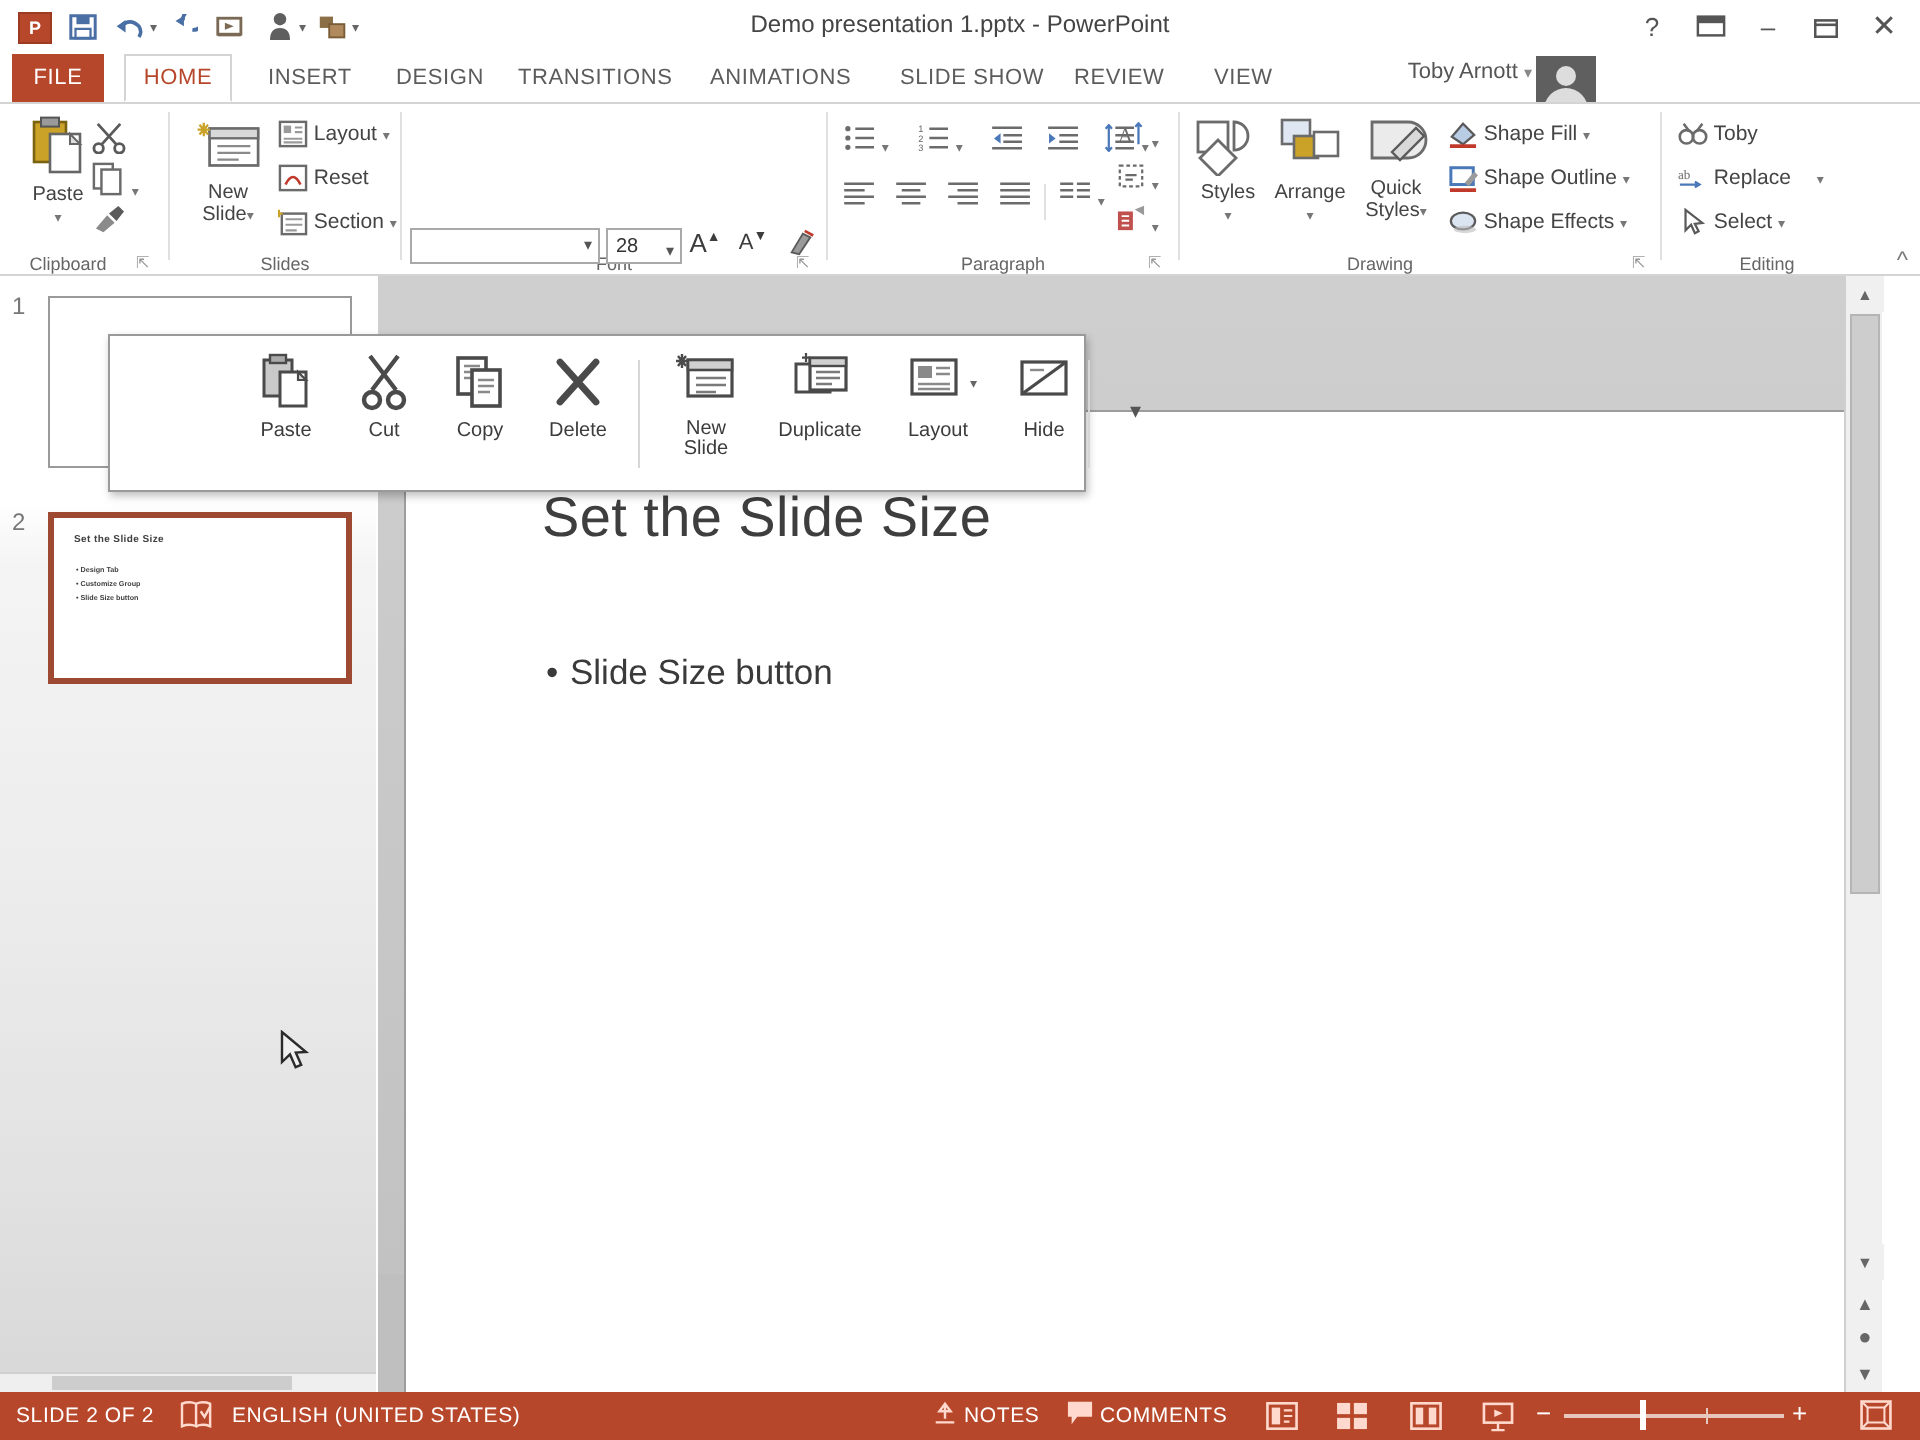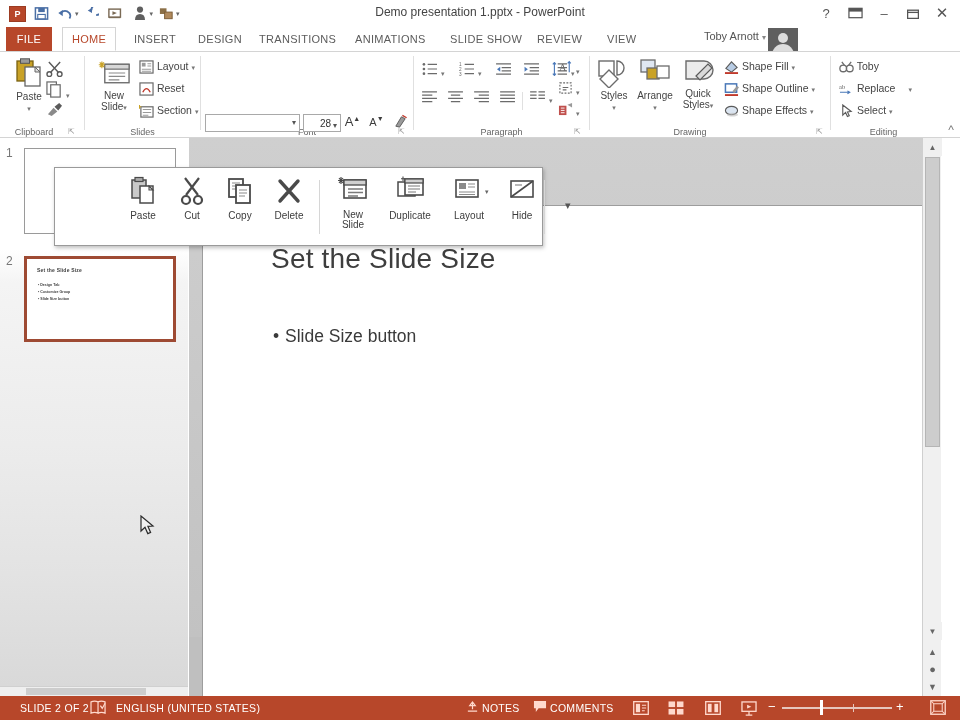--- a/index.html
+++ b/index.html
@@ -54,21 +54,21 @@
   .sm { position:absolute; font-size:10.5px; color:#444; white-space:nowrap; }
   .ic { display:inline-block; vertical-align:middle; }
   .car { font-size:7px; color:#777; }
 
   
   .fontname { position:absolute; left:205px; top:62px; width:95px; height:18px;
               border:1px solid #a9a9a9; background:#fff; }
   .fontname .cv { position:absolute; right:3px; top:3px; font-size:8px; color:#555; }
   .fontsize { position:absolute; left:303px; top:62px; width:38px; height:18px;
               border:1px solid #a9a9a9; background:#fff; font-size:10px; color:#333;
-              line-height:17px; padding-left:16px;}
+              line-height:17px; padding-left:4px;}
   .fontsize .cv { position:absolute; right:3px; top:2px; font-size:8px; color:#555; }
   .fbtn { position:absolute; font-size:12px; color:#3c3c3c; width:17px; text-align:center; }
 
   
   .workspace { position:absolute; left:0; top:138px; width:960px; height:558px; background:#fff; }
   .thumbpane { position:absolute; left:0; top:0; width:188px; height:558px; background:#fff;
                border-right:1px solid #bdbdbd; }
   .thumbpane-bg { position:absolute; left:0; top:0; width:188px; height:558px;
                background:linear-gradient(180deg,#fff 0 20%,#f4f4f4 26%,#ececec 55%,#e3e3e3 78%,#d8d8d8 100%); }
   .thumb { position:absolute; background:#fff; }
@@ -667,21 +667,21 @@
     <div style="position:absolute;left:510px;top:31px;font-size:11px;color:#555;">▾</div>
   </div>
 
   <div class="cursor">
     <svg width="16" height="22" viewBox="0 0 16 22">
       <path d="M1 1 L1 16 L5 12.2 L7.8 18.6 L10.6 17.4 L7.9 11.3 L13 11 Z" fill="#f0f0f0" stroke="#2b2b2b" stroke-width="1.2"></path>
     </svg>
   </div>
 
   <div class="statusbar">
-    <div class="sb" style="left:20px;">SLIDE 2 OF 2</div>
+    <div class="sb" style="left:8px;">SLIDE 2 OF 2</div>
     <div class="sbico" style="left:90px;">
       <svg width="17" height="15" viewBox="0 0 18 16">
           <path d="M1 2 Q5 0.5 8.5 2 L8.5 14 Q5 12.5 1 14 Z" fill="none" stroke="#ffd9cd" stroke-width="1.3"></path>
           <path d="M8.5 2 Q12 0.5 16 2 L16 14 Q12 12.5 8.5 14" fill="none" stroke="#ffd9cd" stroke-width="1.3"></path>
           <path d="M11 6 L13 9 L16 3.5" fill="none" stroke="#ffd9cd" stroke-width="1.3"></path>
         </svg>
     </div>
     <div class="sb" style="left:116px;text-align:right;">ENGLISH (UNITED STATES)</div>
 
     <div class="sbico" style="left:466px;">

